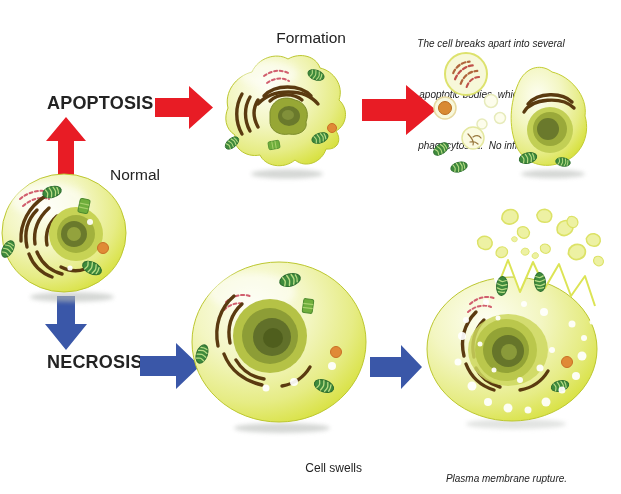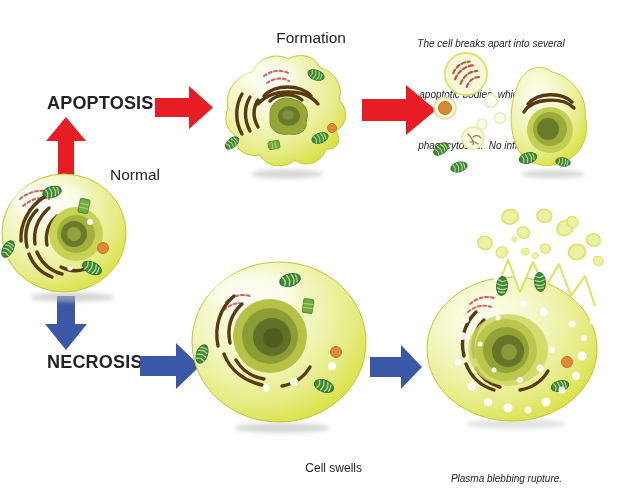--- a/index.html
+++ b/index.html
@@ -60,21 +60,21 @@
 
   <div class="lbl caption right" style="left:88px;top:166px;width:72px;">
     <div>Normal</div>
   </div>
 
   <div class="lbl bold-label" style="left:47px;top:352px;text-align:right;">NECROSIS</div>
 
   <div class="lbl caption center" style="left:197px;top:436px;width:165px;font-size:12px;">Cell swells</div>
 
   <div class="lbl para" style="left:392px;top:436px;width:229px;">
-    <div>Plasma blebbing rupture.</div>
+    <div>Plasma membrane rupture.</div>
     
     
   </div>
 
   <svg class="arrow-red" style="left:46px;top:117px;" width="40" height="68" viewBox="0 0 40 68">
     <polygon points="20,0 40,24 28,24 28,68 12,68 12,24 0,24"></polygon>
   </svg>
   <svg class="arrow-red" style="left:155px;top:86px;" width="58" height="43" viewBox="0 0 58 43">
     <polygon points="0,12 34,12 34,0 58,21.5 34,43 34,31 0,31"></polygon>
   </svg>

